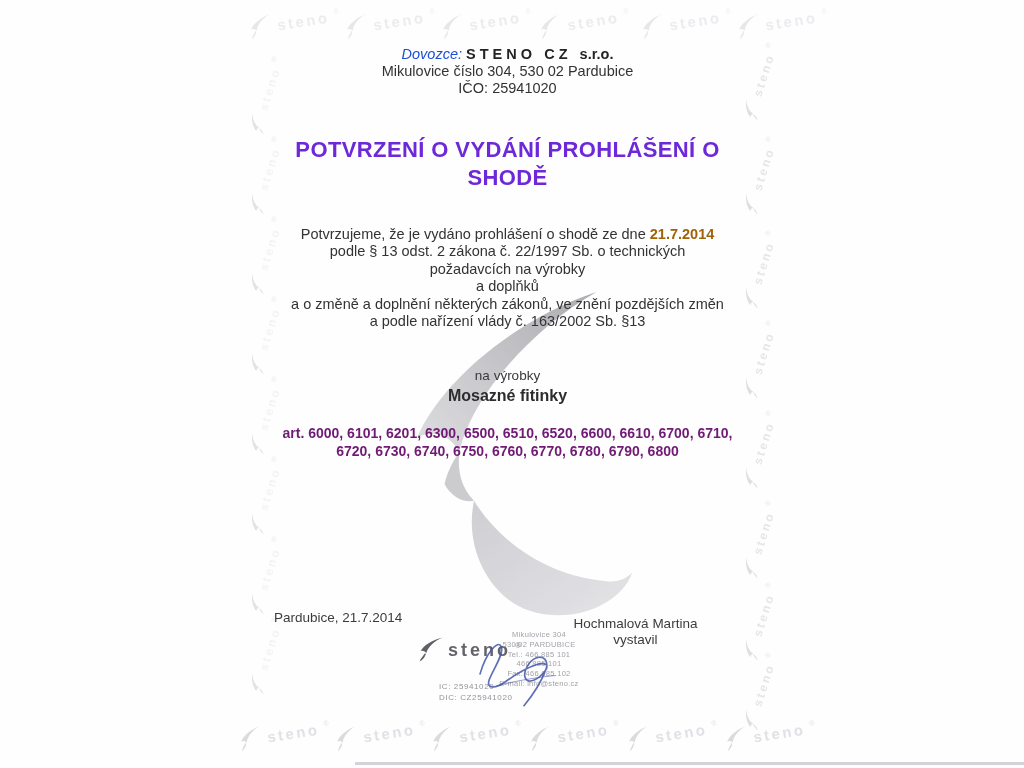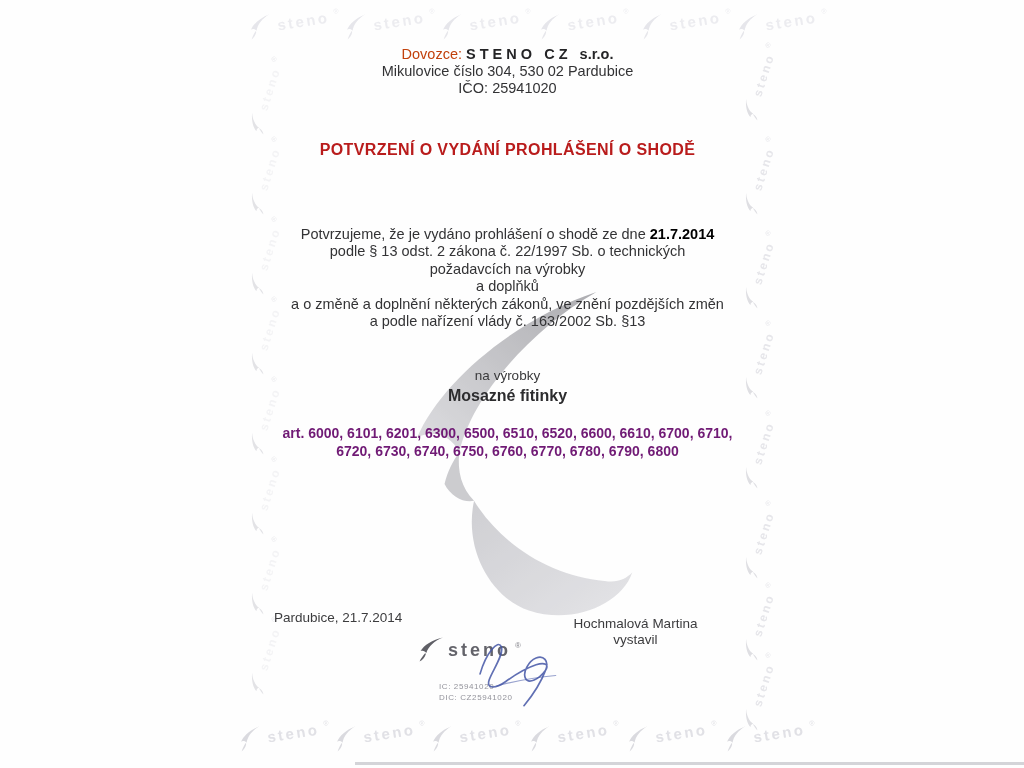--- a/index.html
+++ b/index.html
@@ -22,27 +22,27 @@
   .wm.col { transform:rotate(-72deg); transform-origin:center center; color:#e2e2e7; }
   .wm.col svg { width:19px; height:19px; fill:#dadadf; }
   .wm.col .wm-text { font-size:12px; }
   .wm.col.left .wm-text { opacity:.5; }
 
   .center-swoosh { position:absolute; left:412px; top:292px; width:238px; height:348px; opacity:.78; }
 
   
   .block { position:absolute; left:250px; width:515px; text-align:center; color:#333335; }
   .hdr { top:46px; font-size:14.5px; line-height:17px; }
-  .hdr .importer { color:#c2410c; }
+  .hdr .importer { font-style:italic; color:#1d4ed8; }
   .hdr .company { font-weight:bold; white-space:pre; color:#242426; }
-  .title { top:136px; font-size:16px; font-weight:bold; color:#b91c1c; line-height:28px;
+  .title { top:136px; font-size:22px; font-weight:bold; color:#6d28d9; line-height:28px;
            letter-spacing:.4px; }
   .title span { display:inline-block; max-width:450px; }
   .para { top:226px; font-size:14.5px; line-height:17.4px; color:#333335; }
-  .para b { color:#000000; }
+  .para b { color:#a16207; }
   .products { top:368px; font-size:13.5px; color:#3a3a3c; }
   .prod-name { top:387px; font-size:16px; font-weight:bold; color:#2c2c2e; }
   .articles { top:424px; font-size:14px; font-weight:bold; color:#701a75; line-height:18px; white-space:nowrap; }
   .specs { top:461px; font-size:15px; font-weight:bold; color:#2b2b2d; line-height:18.5px; }
 
   
   .place-date { position:absolute; left:274px; top:610px; font-size:13.5px; color:#3c3c3e; }
   .issuer { position:absolute; left:563px; top:616px; width:145px; text-align:center;
             font-size:13.5px; color:#3c3c3e; line-height:16px; }
 
@@ -323,20 +323,28 @@
     <div>vystavil</div>
   </div>
 
   <div class="stamp-logo">
     <svg viewBox="0 0 100 100">
         <use href="#swoosh-sym" xlink:href="#swoosh-sym"></use>
       </svg>
     <span class="logo-text">steno</span>
     <span class="logo-reg">®</span>
   </div>
+  <div class="stamp-right">
+    <div>Mikulovice 304</div>
+    <div>530 02 PARDUBICE</div>
+    <div>Tel.: 466 885 101</div>
+    <div>466 885 101</div>
+    <div>Fax: 466 885 102</div>
+    <div>E-mail: info@steno.cz</div>
+  </div>
   <div class="stamp-left">
     <div>IC: 25941020</div>
     <div>DIC: CZ25941020</div>
   </div>
 
   <svg class="signature" viewBox="0 0 140 95">
     <path d="M8 50 C16 22 32 4 36 14 C40 24 24 46 20 58 C16 70 28 70 42 60 C56 50 70 42 82 38 C94 34 100 38 94 46 C86 57 72 64 68 56 C64 48 72 33 82 29 C92 25 99 33 95 44 C89 60 76 80 66 92" fill="none" stroke="#4456a6" stroke-width="2.2" stroke-linecap="round" opacity="0.85"></path>
     <path d="M30 66 C52 60 84 54 108 52" fill="none" stroke="#4456a6" stroke-width="1.4" stroke-linecap="round" opacity="0.55"></path>
   </svg>
 

